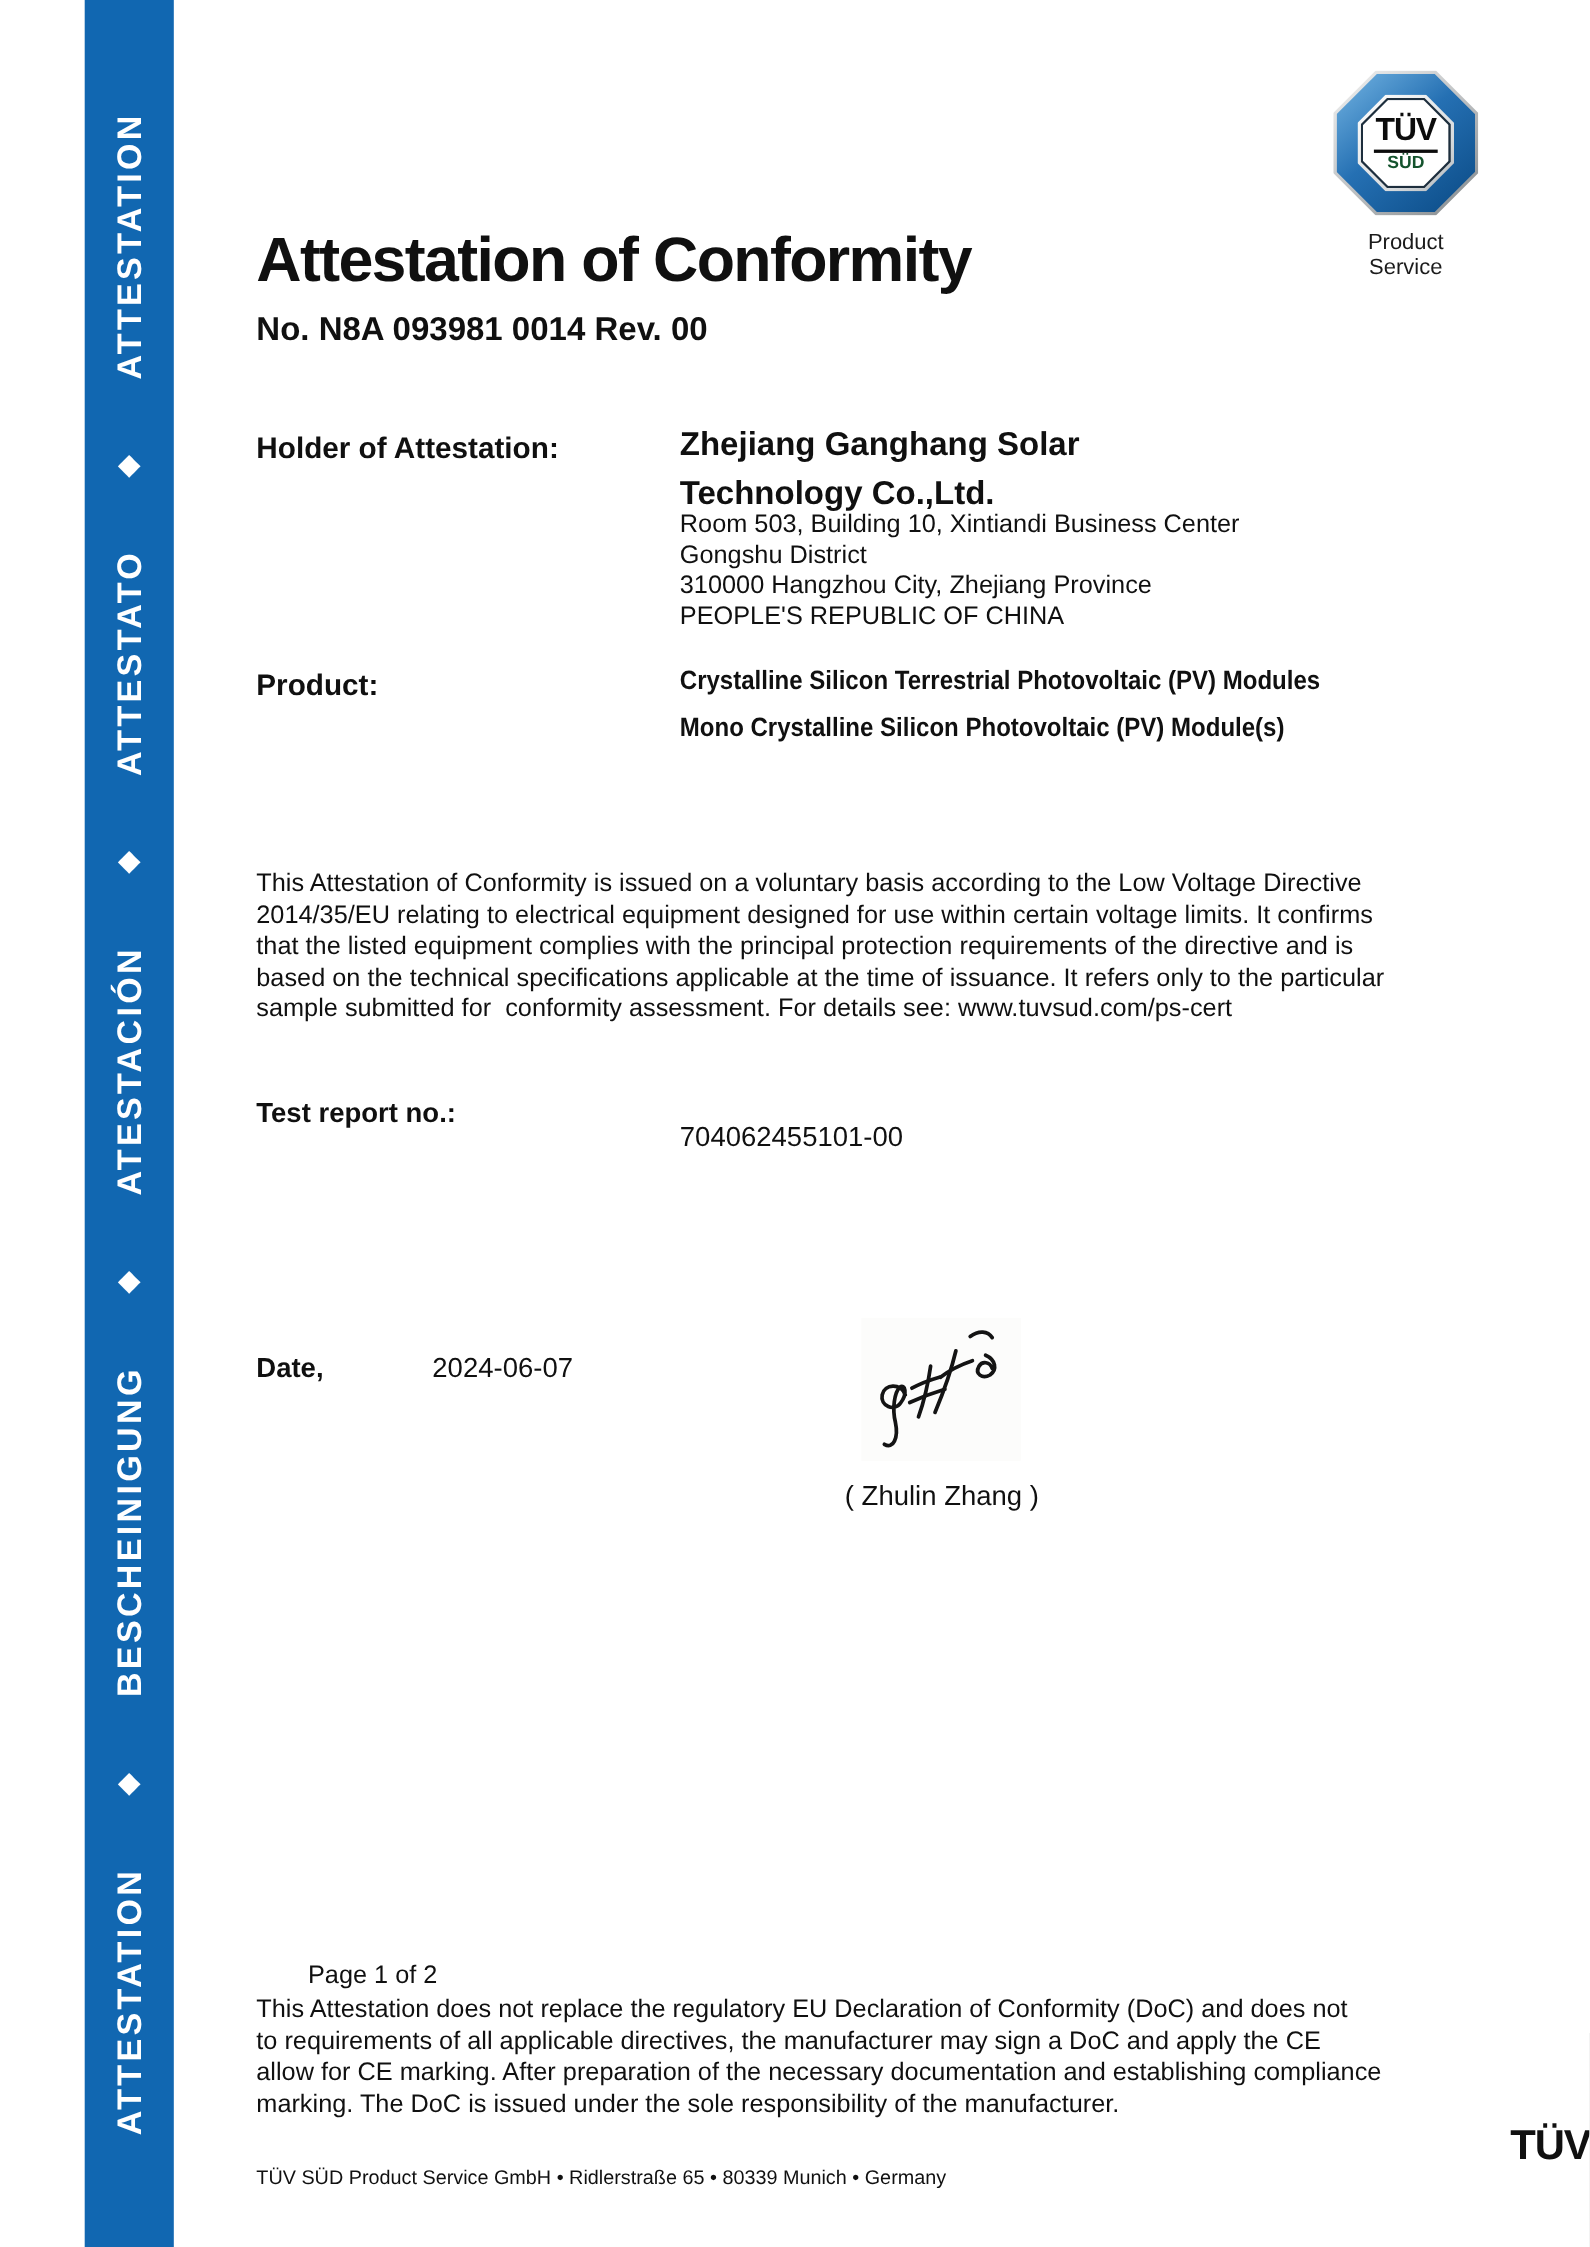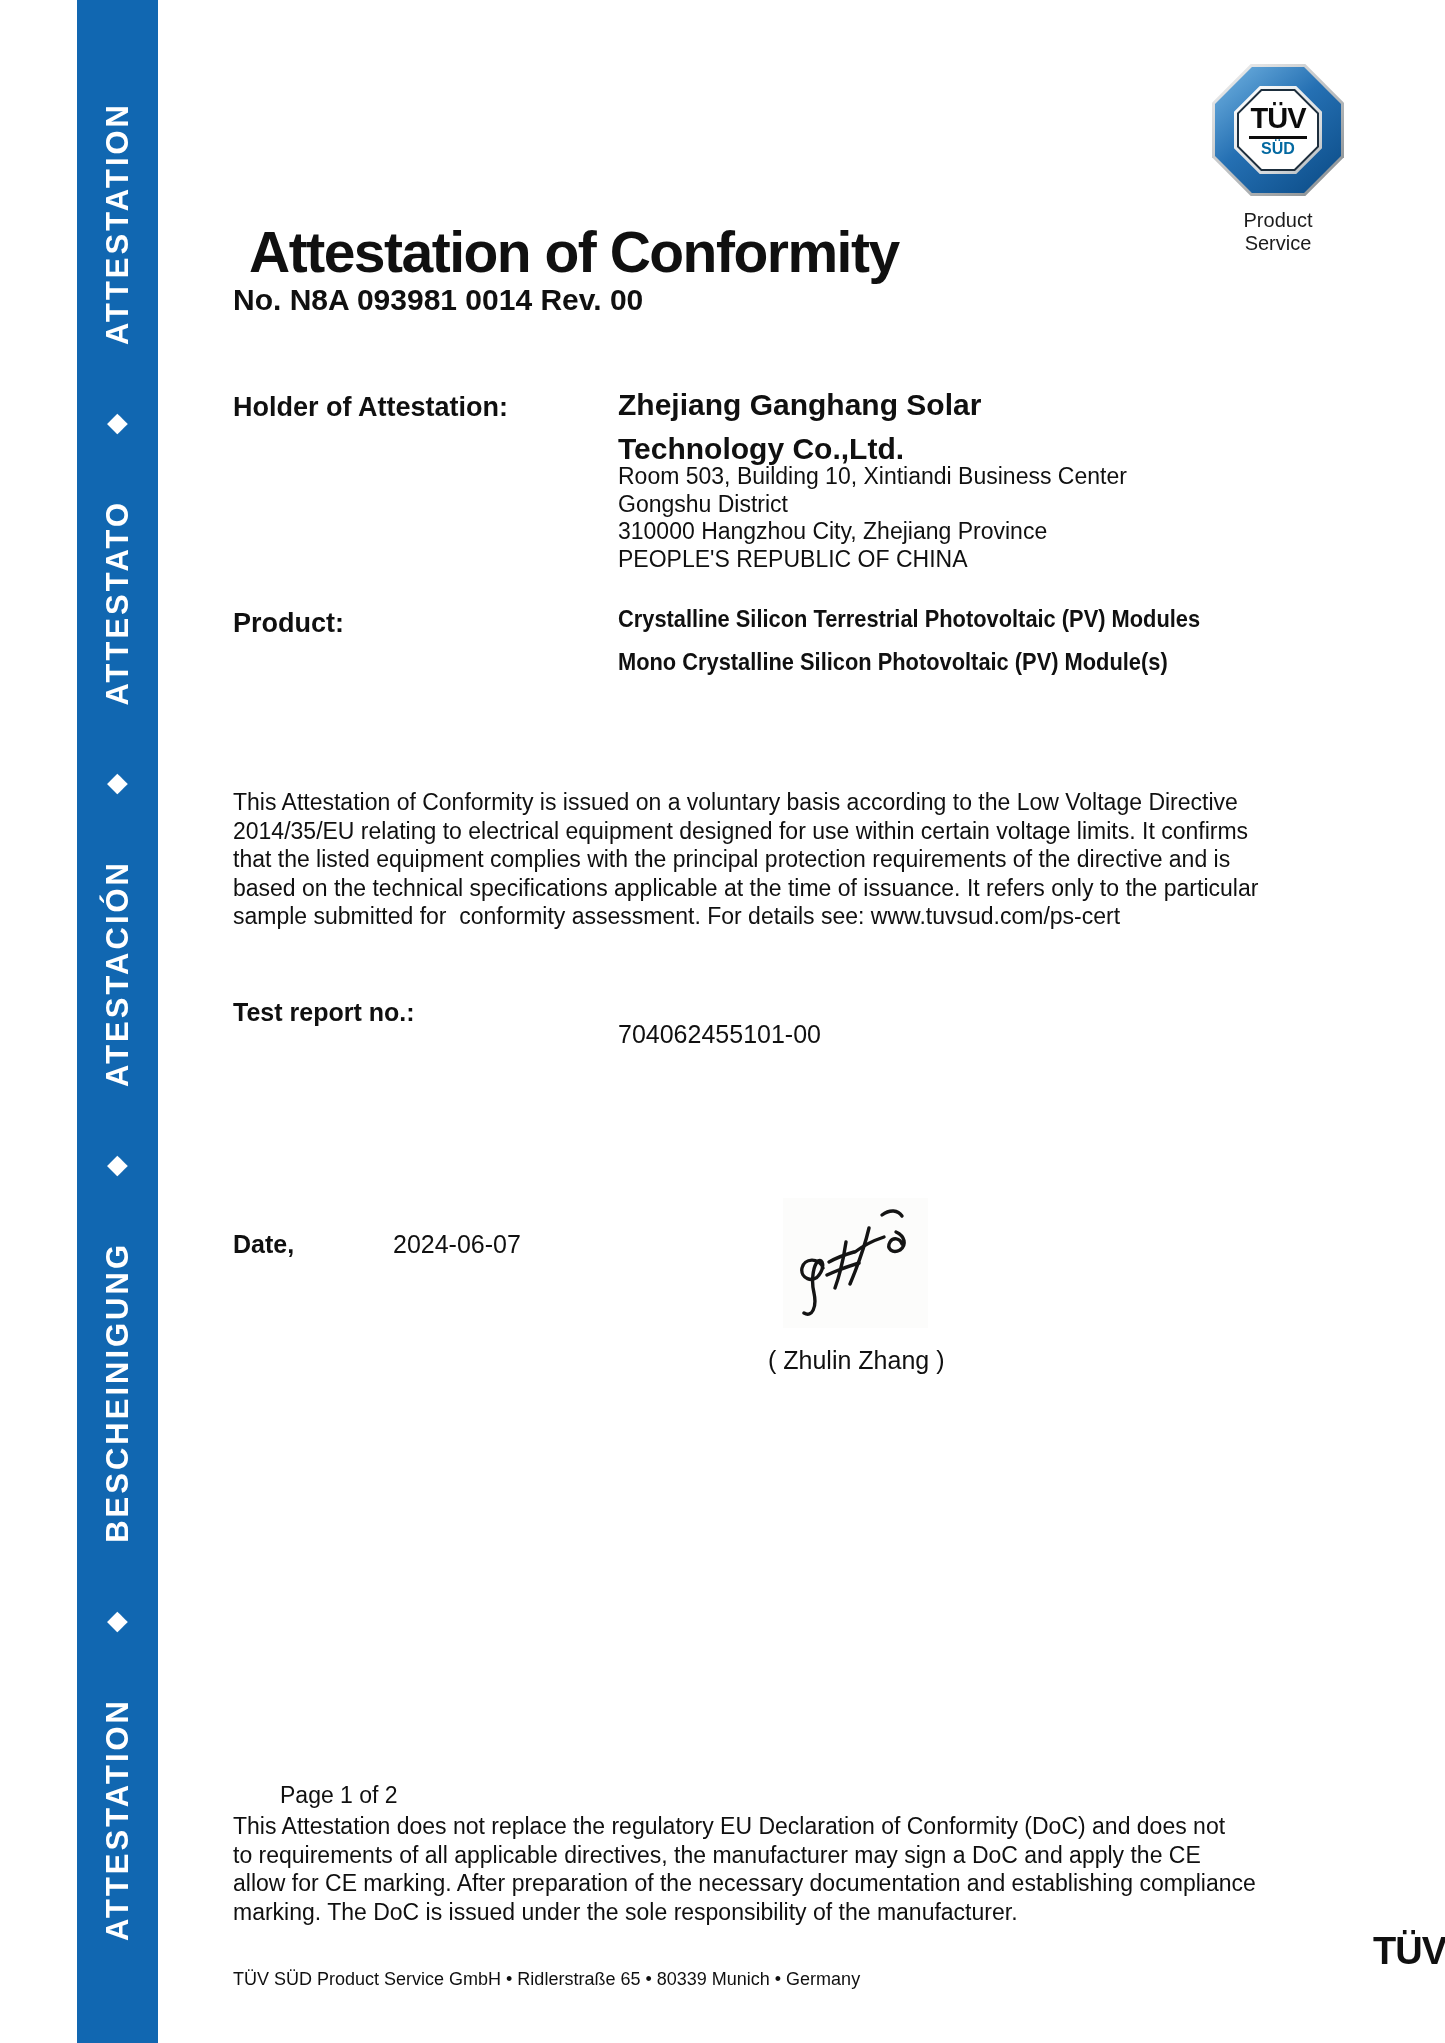--- a/index.html
+++ b/index.html
@@ -38,21 +38,21 @@
   .octa{clip-path:polygon(29.3% 0%,70.7% 0%,100% 29.3%,100% 70.7%,70.7% 100%,29.3% 100%,0% 70.7%,0% 29.3%);}
   .o1{position:relative;width:132px;height:132px;margin:0 auto;
       background:linear-gradient(140deg,#f4f4f4 0%,#b9bcbe 55%,#82878a 100%);}
   .o2{position:absolute;inset:3px;background:linear-gradient(140deg,#74b5e3 0%,#2570b3 45%,#0a4a85 100%);}
   .o3{position:absolute;inset:22px;background:linear-gradient(140deg,#ffffff 0%,#d6dadd 70%,#aeb4b8 100%);}
   .o4{position:absolute;inset:25px;background:#1d2e3d;}
   .o5{position:absolute;inset:27px;background:#ffffff;
       display:flex;flex-direction:column;align-items:center;justify-content:center;}
   .logo-tuv{font-weight:bold;font-size:29px;letter-spacing:-1px;line-height:1;color:#0c0c0c;}
   .logo-rule{width:58px;height:3px;background:#0c0c0c;margin:3px 0 2px 0;}
-  .logo-sud{font-weight:bold;font-size:16px;line-height:1;color:#0369a1;}
+  .logo-sud{font-weight:bold;font-size:16px;line-height:1;color:#14532d;}
   .logo-caption{margin-top:13px;font-size:20px;color:#1b1b1b;}
   
   .abs{position:absolute;}
   .title{font-size:57px;font-weight:bold;letter-spacing:-1.5px;line-height:1;}
   .doc-number{font-size:30px;font-weight:bold;line-height:1;}
   .lbl{font-weight:bold;font-size:27px;line-height:1;}
   .lbl-sm{font-weight:bold;font-size:25px;line-height:1;}
   .holder-name{font-size:30px;font-weight:bold;line-height:44px;}
   .addr{font-size:23px;line-height:27.5px;}
   .prod-line{font-size:24px;font-weight:bold;white-space:nowrap;transform:scaleX(0.91);transform-origin:0 50%;}
@@ -89,21 +89,21 @@
       <div class="octa o4"></div>
       <div class="octa o5">
         <span class="logo-tuv">TÜV</span>
         <div class="logo-rule"></div>
         <span class="logo-sud">SÜD</span>
       </div>
     </div>
     <div class="logo-caption">Product Service</div>
   </div>
 
-  <h1 class="abs title" style="left:233px;top:208px;margin:16px;">Attestation of Conformity</h1>
+  <h1 class="abs title" style="left:233px;top:208px;margin:0;">Attestation of Conformity</h1>
   <div class="abs doc-number" style="left:233px;top:285px;">No. N8A 093981 0014 Rev. 00</div>
 
   <div class="abs lbl" style="left:233px;top:394px;">Holder of Attestation:</div>
   <div class="abs" style="left:618px;top:383px;">
     <div class="holder-name">Zhejiang Ganghang Solar</div>
     <div class="holder-name">Technology Co.,Ltd.</div>
   </div>
   <div class="abs" style="left:618px;top:463px;">
     <div class="addr">Room 503, Building 10, Xintiandi Business Center</div>
     <div class="addr">Gongshu District</div>

